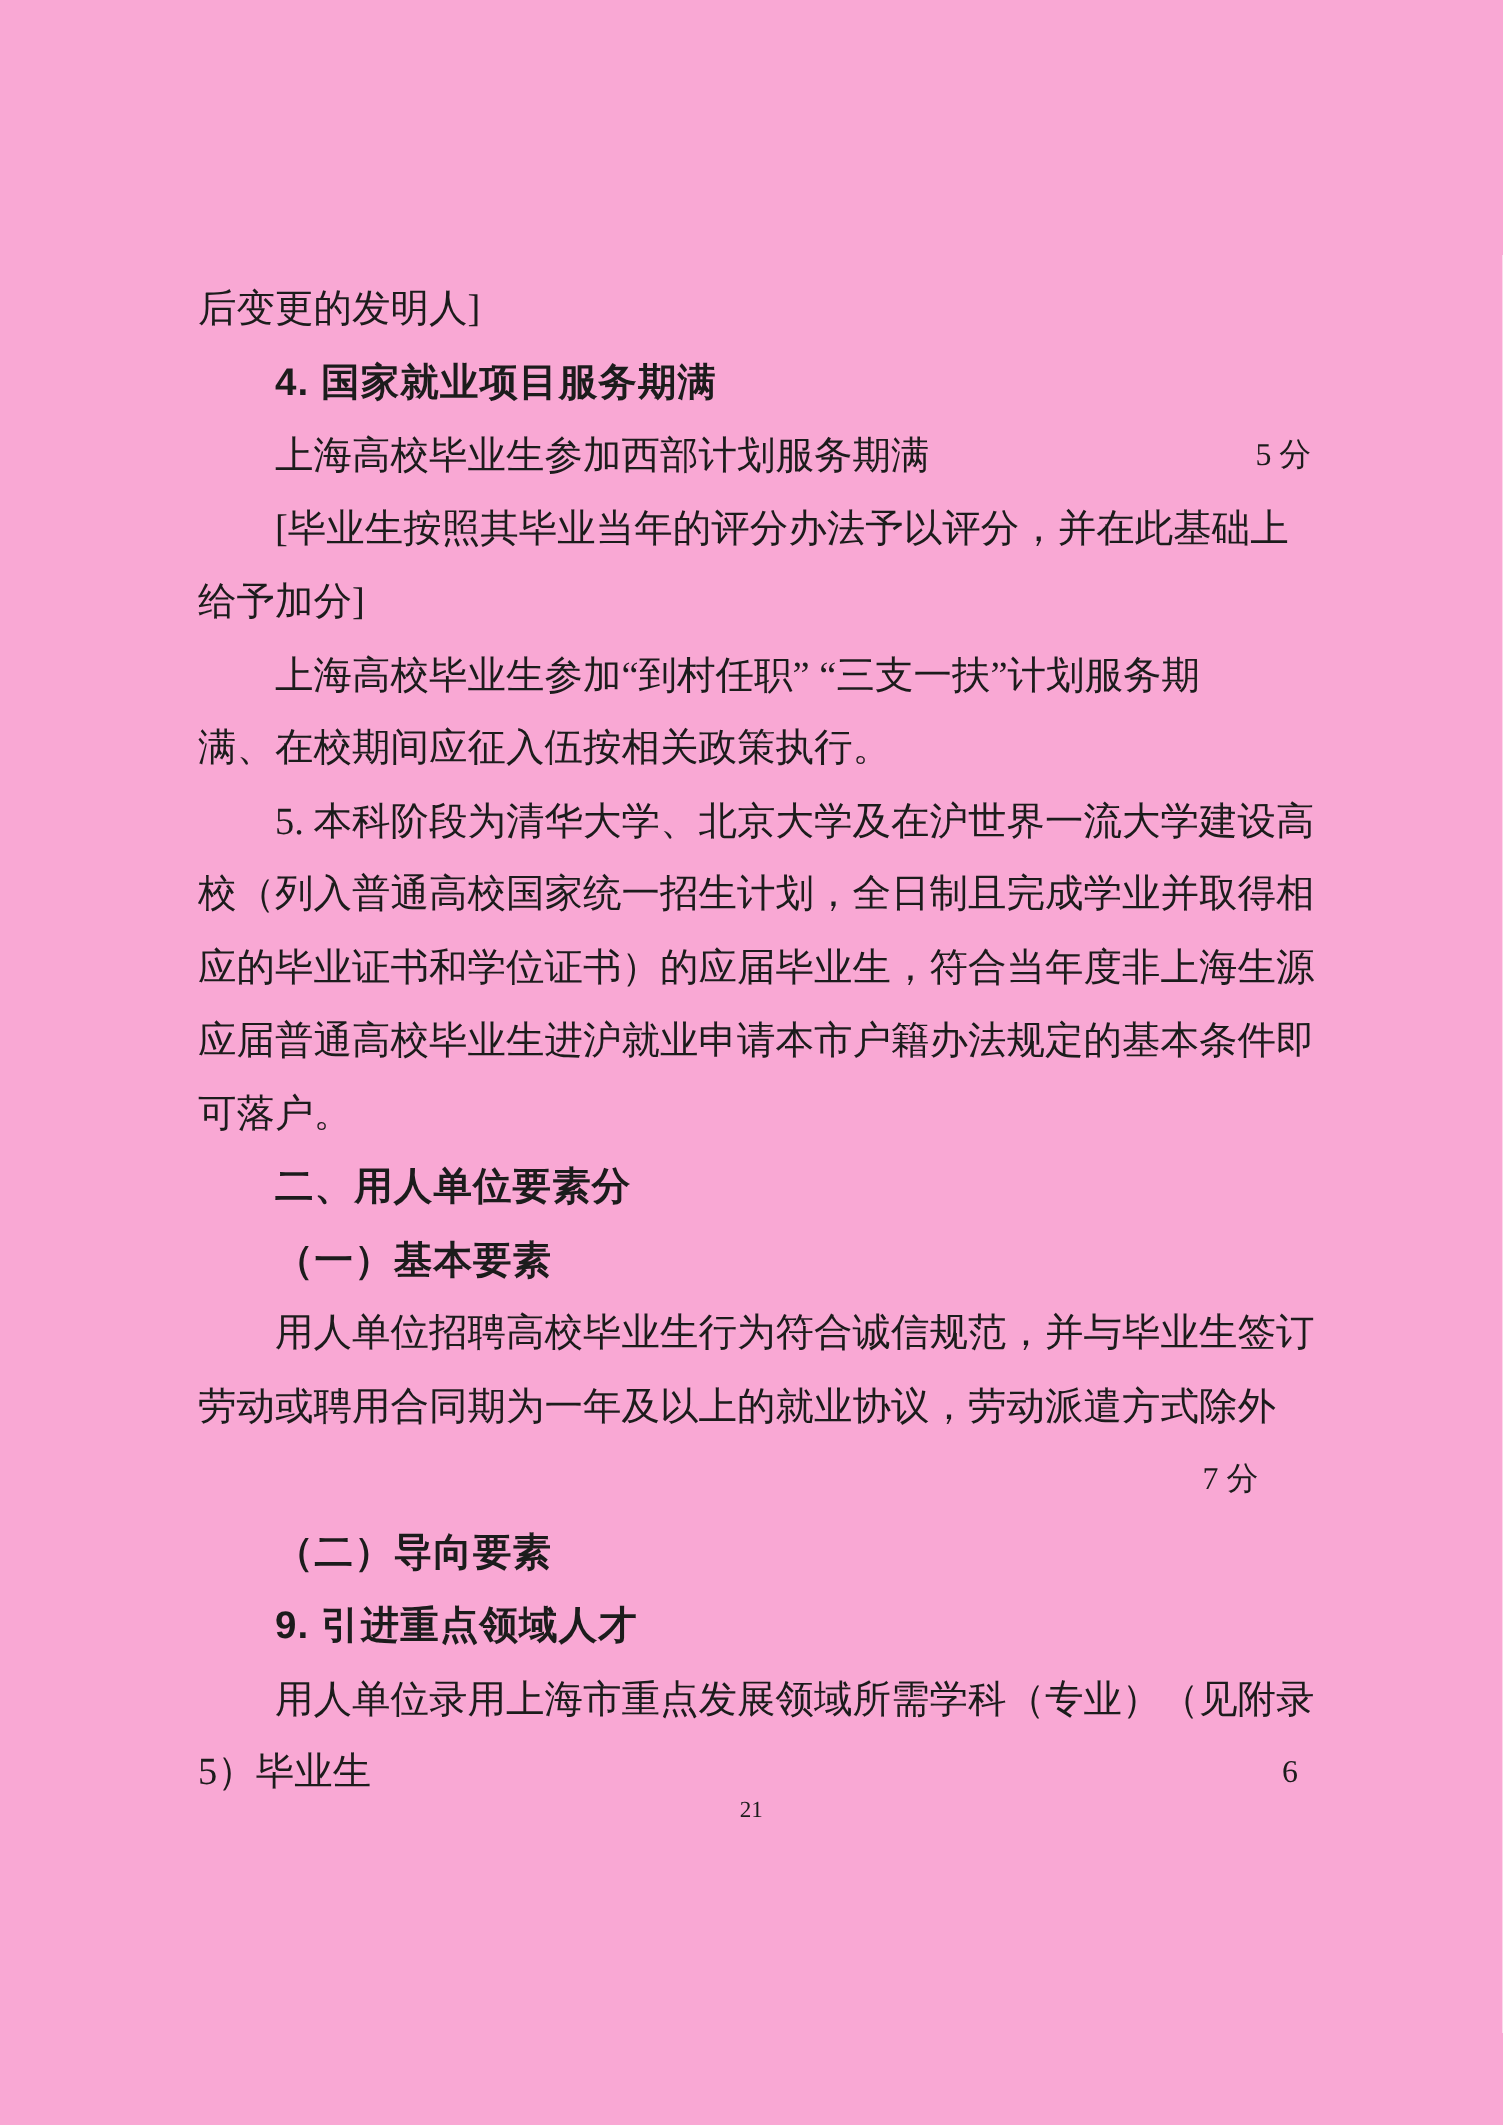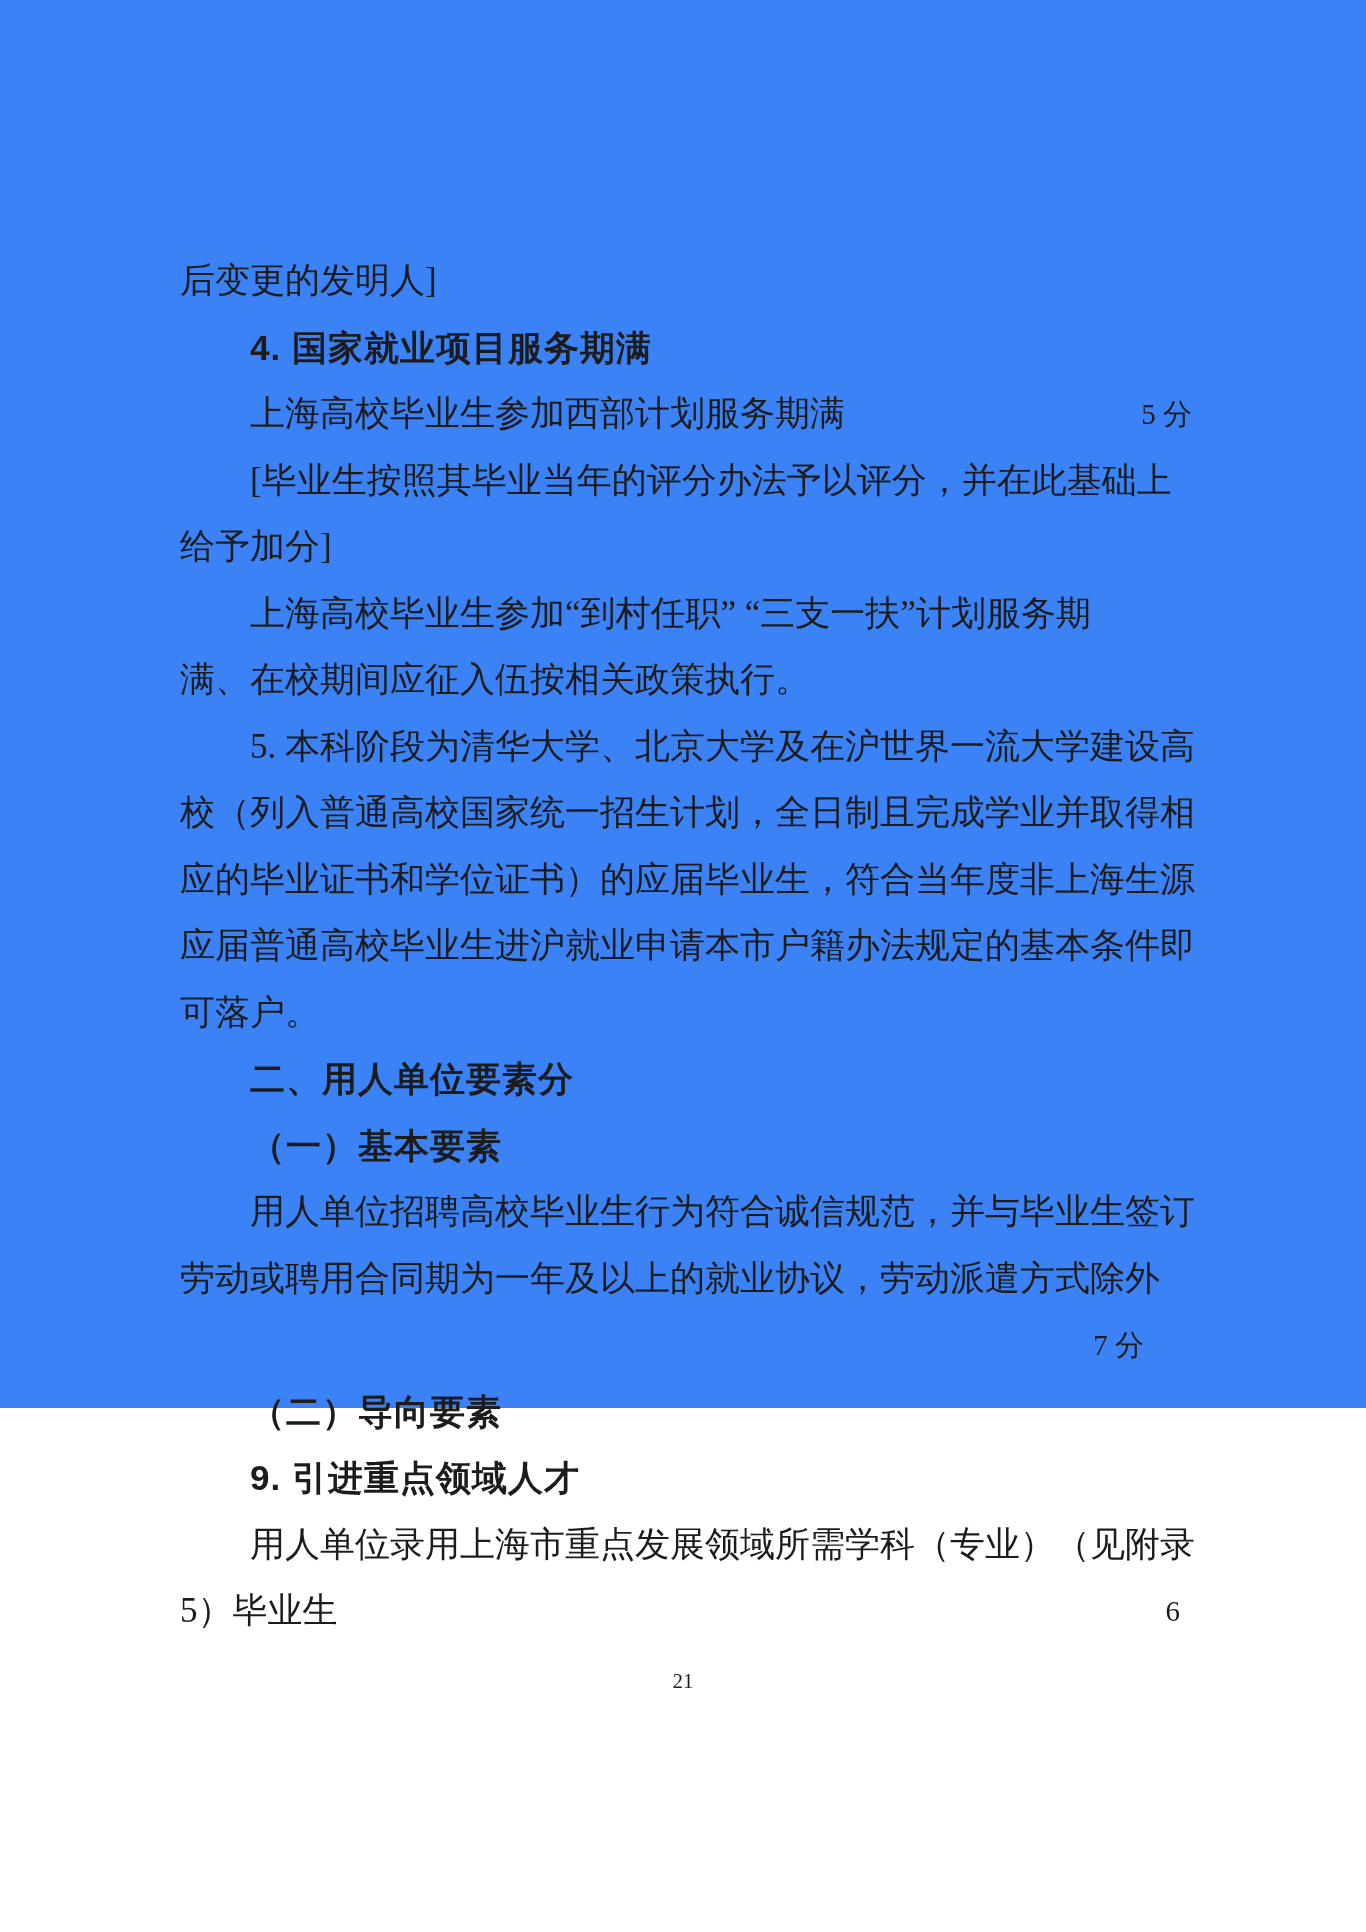--- a/index.html
+++ b/index.html
@@ -6,22 +6,22 @@
   html, body {
     width: 1366px;
     height: 1932px;
     background: #ffffff;
     font-family: "Liberation Serif", "DejaVu Serif", serif;
     overflow: hidden;
   }
   .page {
     position: relative;
     width: 1366px;
-    height: 1408px;
-    background: #3b82f6;
+    height: 1932px;
+    background: #f9a8d4;
     color: #1c1c1c;
   }
   .content {
     position: absolute;
     left: 180px;
     top: 248px;
     width: 1012px;
   }
   .line {
     position: relative;
@@ -44,21 +44,21 @@
     font-size: 29px;
     font-weight: 400;
     font-family: "Liberation Serif", "DejaVu Serif", serif;
     letter-spacing: 0;
   }
   .score.r0  { right: 0px; }
   .score.r12 { right: 12px; }
   .score.r40 { right: 48px; }
   .page-number {
     position: absolute;
-    top: 1668px;
+    top: 1632px;
     left: 0;
     width: 1366px;
     text-align: center;
     font-size: 21px;
     line-height: 26px;
     color: #1c1c1c;
   }
 </style>
 </head>
 <body>

